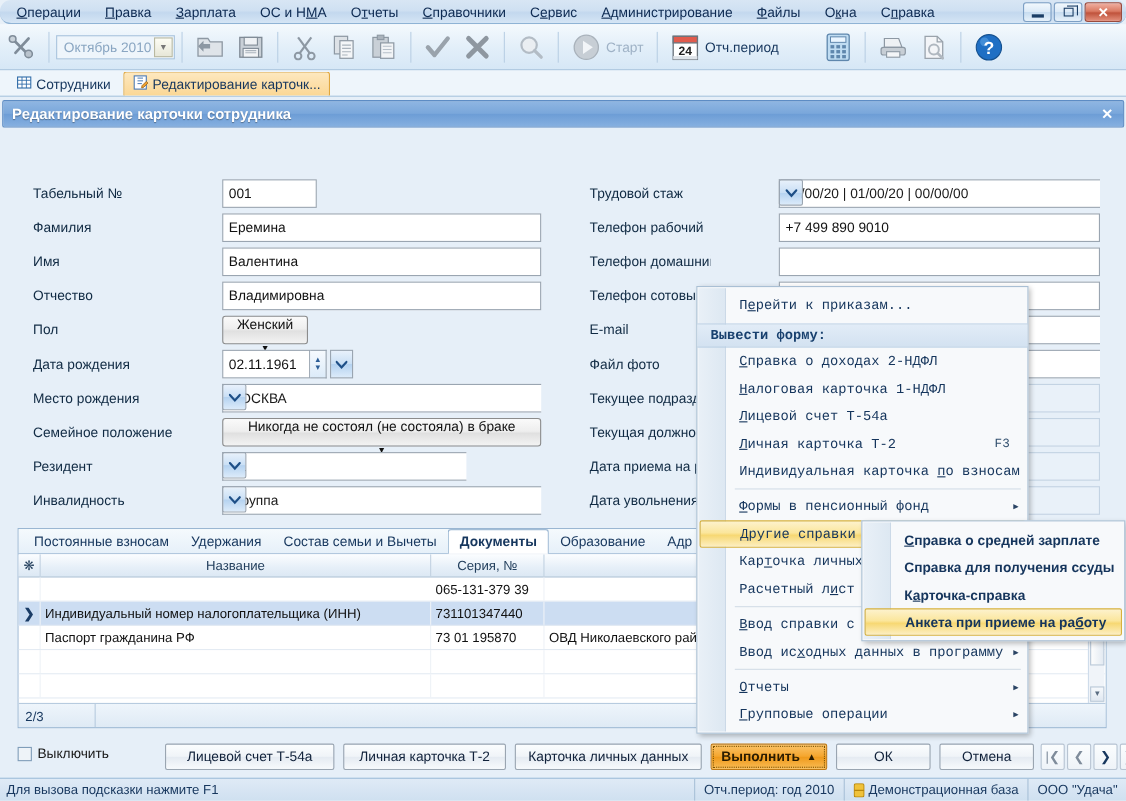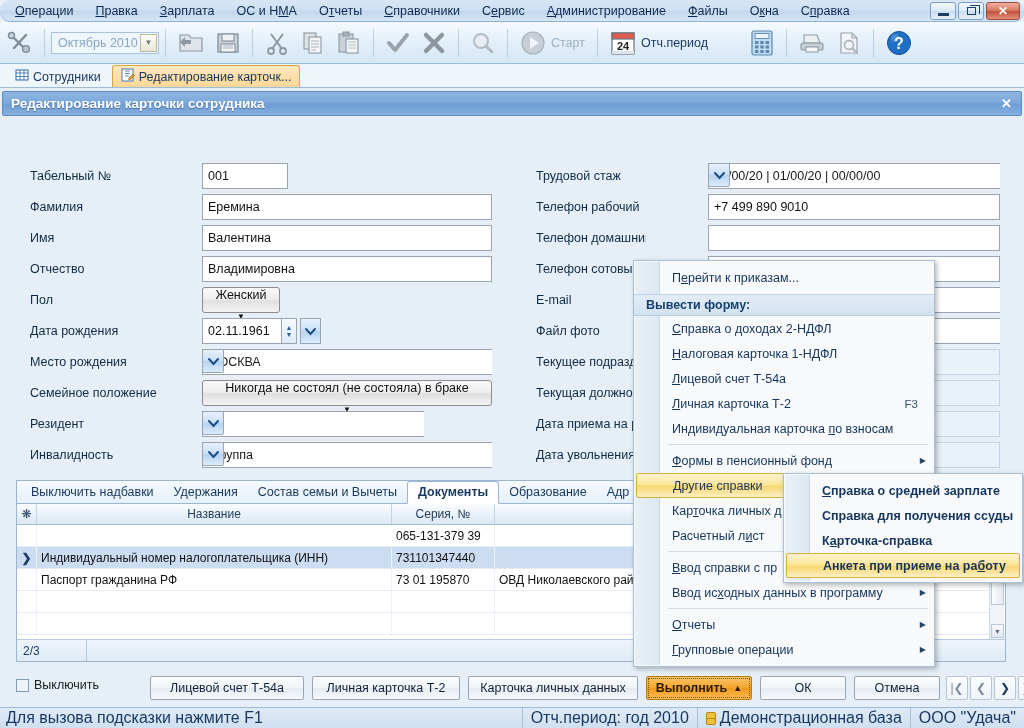--- a/index.html
+++ b/index.html
@@ -218,21 +218,21 @@
     background: linear-gradient(to bottom,#fbfdfe,#eef3f8);
     display:flex;align-items:center;justify-content:center; font-size:12px; color:#7f8c9b;
   }
   .navbtn.on { color:#17375e; }
 
   
   .statusbar {
     position:absolute; left:0; top:707px; width:1024px; height:21px;
     background: linear-gradient(to bottom,#dfeaf6,#cfe0f0);
     border-top:1px solid #9dbcd9;
-    display:flex; align-items:center; font-size:16px; color:#17375e;
+    display:flex; align-items:center; font-size:12px; color:#17375e;
   }
   .statusbar .left { padding-left:6px; flex:1; }
   .sseg { padding:0 8px; border-left:1px solid #a8c0d8; height:100%;
           display:flex;align-items:center;gap:4px; }
 
   
   .menu {
     position:absolute; background:#f7f9fb; border:1px solid #a9bfd4;
     box-shadow:2px 2px 5px rgba(0,0,0,.28); z-index:50;
   }
@@ -642,21 +642,21 @@
           <div class="frow" style="left: 0px; top: 325px; height: 28px;">
             <div class="flabel" style="position: absolute; left: 534px; max-width: 110px; overflow: hidden; white-space: nowrap;">Дата увольнения</div>
             <div style="position: absolute; left: 706px; display: flex;">
               <div class="ftext disabled" style="width: 292px;"></div>
             </div>
           </div>
         </div>
 
       <div class="tabpanel">
         <div class="tabrow" id="doctabs">
-            <div class="dtab">Выключить надбавки</div>
+            <div class="dtab">Постоянные взносам</div>
             <div class="dtab">Удержания</div>
             <div class="dtab">Состав семьи и Вычеты</div>
             <div class="dtab active">Документы</div>
             <div class="dtab">Образование</div>
             <div class="dtab">Адр</div>
           </div>
         <div class="grid">
           <div class="ghead" id="ghead">
               <div class="gh" style="width: 20px;">❋</div>
               <div class="gh" style="width: 355px;">Название</div>
@@ -720,21 +720,21 @@
         <div class="btn" style="left:758px;top:4px;width:86px">ОК</div>
         <div class="btn" style="left:852px;top:4px;width:86px">Отмена</div>
         <div class="navbtn" style="left:944px;top:4px">|❮</div>
         <div class="navbtn" style="left:968px;top:4px">❮</div>
         <div class="navbtn on" style="left:992px;top:4px">❯</div>
         <div class="navbtn on" style="left:1016px;top:4px;width:20px">❯|</div>
       </div>
     </div>
   </div>
 
-  <div class="menu" id="ctxmenu" style="left:633px;top:260px;width:302px;">
+  <div class="menu" id="ctxmenu" style="left:633px;top:260px;width:302px;font-family:Liberation Mono, monospace;">
     <div class="gutter"></div>
     <div style="height:4px"></div>
     <div class="mitem">
       <span><span>П</span><span class="u">е</span><span>рейти к приказам...</span></span>
     </div>
     <div style="height:4px"></div>
     <div class="mhead">Вывести форму:</div>
     <div id="ctxitems">
         <div class="mitem">
           <span><span class="u">С</span>правка о доходах 2-НДФЛ</span>

